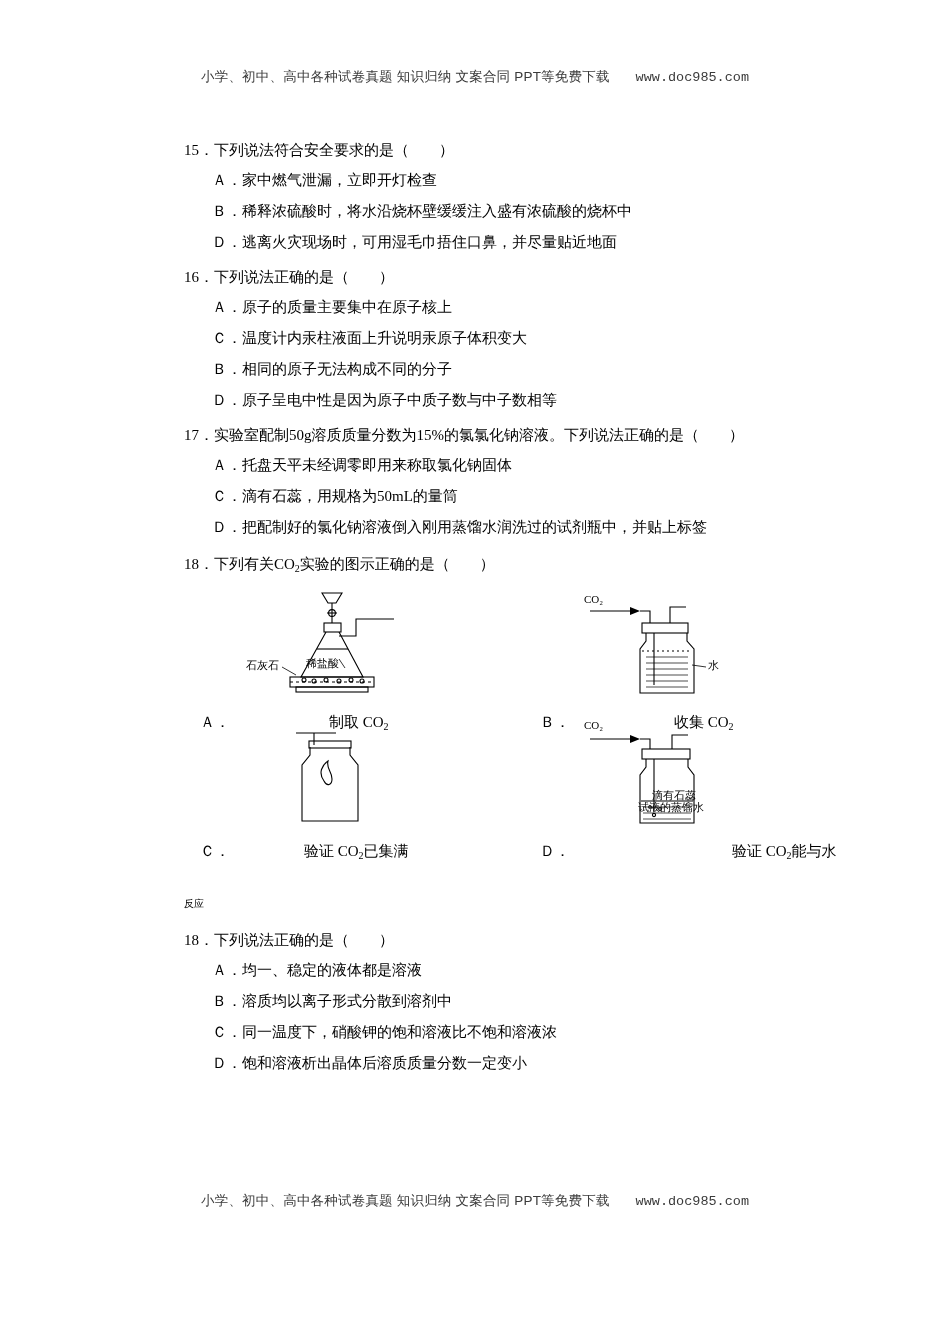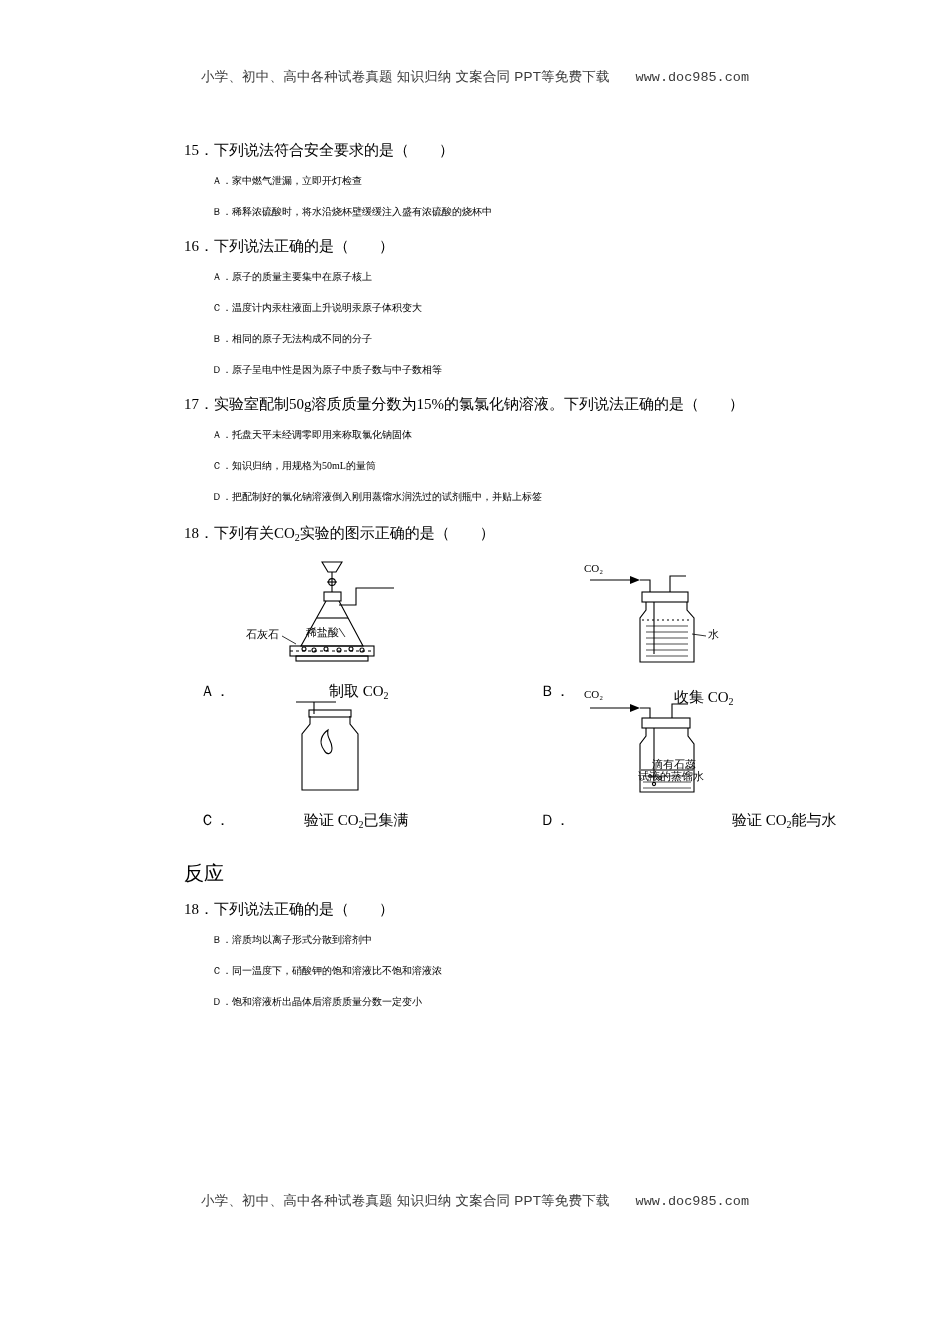--- a/index.html
+++ b/index.html
@@ -46,21 +46,21 @@
   }
   .q {
     margin-bottom: 2px;
   }
   .q-stem {
     font-size: 15px;
     line-height: 30px;
     white-space: nowrap;
   }
   .opt {
-    font-size: 10px;
+    font-size: 15px;
     line-height: 31px;
     padding-left: 28px;
     white-space: nowrap;
   }
   .q-stem .num { letter-spacing: 0px; }
   sub { font-size: 10px; vertical-align: baseline; position: relative; top: 3px; }
 
   
   .fig-block {
     position: relative;
@@ -73,21 +73,21 @@
     position: absolute;
     font-size: 15px;
     white-space: nowrap;
   }
   .fig-caption {
     position: absolute;
     font-size: 15px;
     white-space: nowrap;
   }
   .trailing-line {
-    font-size: 20px;
+    font-size: 10px;
     line-height: 30px;
     margin-top: 2px;
   }
   svg { display: block; }
   .hand {
     font-family: "Liberation Serif", serif;
     font-size: 11px;
   }
 </style>
 </head>
@@ -100,38 +100,39 @@
   </div>
 
   <div class="content">
 
     <div class="q">
       <div class="q-stem">
         <span class="num">15．</span><span>下列说法符合安全要求的是（　　）</span>
       </div>
       <div class="opt">Ａ．家中燃气泄漏，立即开灯检查</div>
       <div class="opt">Ｂ．稀释浓硫酸时，将水沿烧杯壁缓缓注入盛有浓硫酸的烧杯中</div>
+      <div class="opt">Ｄ．逃离火灾现场时，可用湿毛巾捂住口鼻，并尽量贴近地面</div>
     </div>
 
     <div class="q" style="margin-top:4px;">
       <div class="q-stem">
         <span class="num">16．</span><span>下列说法正确的是（　　）</span>
       </div>
       <div class="opt">Ａ．原子的质量主要集中在原子核上</div>
       <div class="opt">Ｃ．温度计内汞柱液面上升说明汞原子体积变大</div>
       <div class="opt">Ｂ．相同的原子无法构成不同的分子</div>
       <div class="opt">Ｄ．原子呈电中性是因为原子中质子数与中子数相等</div>
     </div>
 
     <div class="q" style="margin-top:4px;">
       <div class="q-stem">
         <span class="num">17．</span><span>实验室配制50g溶质质量分数为15%的氯氯化钠溶液。下列说法正确的是（　　）</span>
       </div>
       <div class="opt">Ａ．托盘天平未经调零即用来称取氯化钠固体</div>
-      <div class="opt">Ｃ．知识归纳，用规格为50mL的量筒</div>
+      <div class="opt">Ｃ．滴有石蕊，用规格为50mL的量筒</div>
       <div class="opt">Ｄ．把配制好的氯化钠溶液倒入刚用蒸馏水润洗过的试剂瓶中，并贴上标签</div>
     </div>
 
     <div class="q" style="margin-top:6px;">
       <div class="q-stem">
         <span class="num">18．</span><span>下列有关CO</span><sub>2</sub><span>实验的图示正确的是（　　）</span>
       </div>
 
       <div class="fig-block">
 
@@ -199,21 +200,21 @@
                 <line x1="62" y1="92" x2="104" y2="92"></line>
                 <line x1="62" y1="98" x2="104" y2="98"></line>
               </g>
             </g>
             <text class="hand" x="0" y="14" fill="#000">CO₂</text>
             <text class="hand" x="124" y="80" fill="#000">水</text>
             <line x1="108" y1="76" x2="122" y2="78" stroke="#000" stroke-width="0.8"></line>
           </svg>
         </div>
         <div class="fig-label" style="left:356px; top:126px;">Ｂ．</div>
-        <div class="fig-caption" style="left:490px; top:132px;">
+        <div class="fig-caption" style="left:490px; top:126px;">
           <span>收集 CO</span><sub>2</sub>
         </div>
 
         <div class="fig-cell" style="left:60px; top:142px;">
           <svg width="200" height="112" viewBox="0 0 200 112">
             <g fill="none" stroke="#000" stroke-width="1.1">
 
               <line x1="52" y1="4" x2="92" y2="4"></line>
               <line x1="70" y1="4" x2="70" y2="16"></line>
 
@@ -267,20 +268,21 @@
 
       </div>
 
       <div class="trailing-line">反应</div>
     </div>
 
     <div class="q" style="margin-top:6px;">
       <div class="q-stem">
         <span class="num">18．</span><span>下列说法正确的是（　　）</span>
       </div>
+      <div class="opt">Ａ．均一、稳定的液体都是溶液</div>
       <div class="opt">Ｂ．溶质均以离子形式分散到溶剂中</div>
       <div class="opt">Ｃ．同一温度下，硝酸钾的饱和溶液比不饱和溶液浓</div>
       <div class="opt">Ｄ．饱和溶液析出晶体后溶质质量分数一定变小</div>
     </div>
 
   </div>
 
   <div class="watermark bottom">
     <span>小学、初中、高中各种试卷真题  知识归纳  文案合同  PPT等免费下载</span><span class="site">www.doc985.com</span>
   </div>

